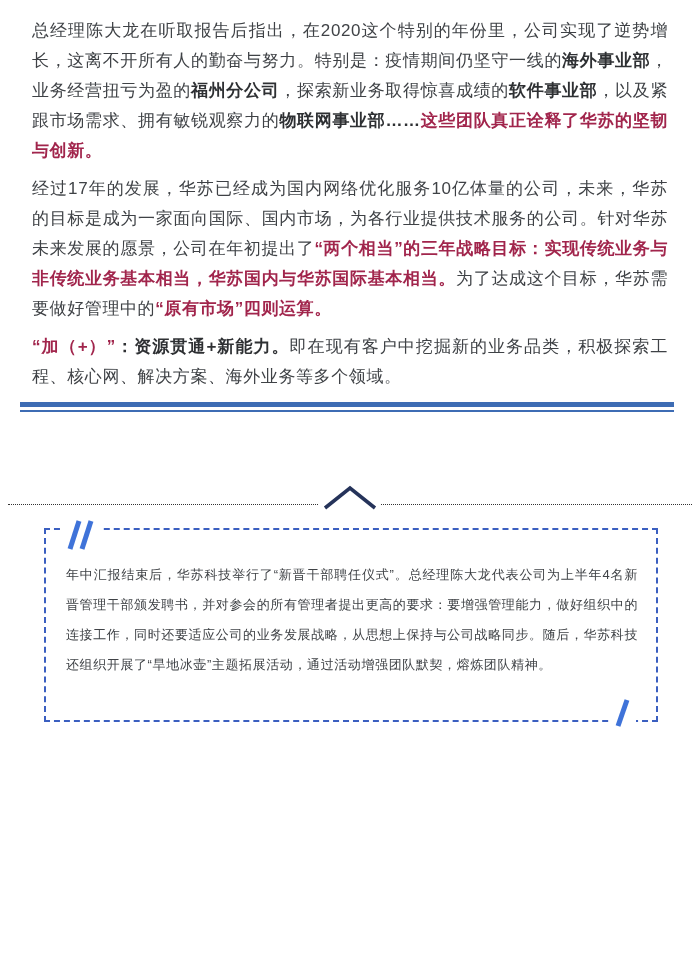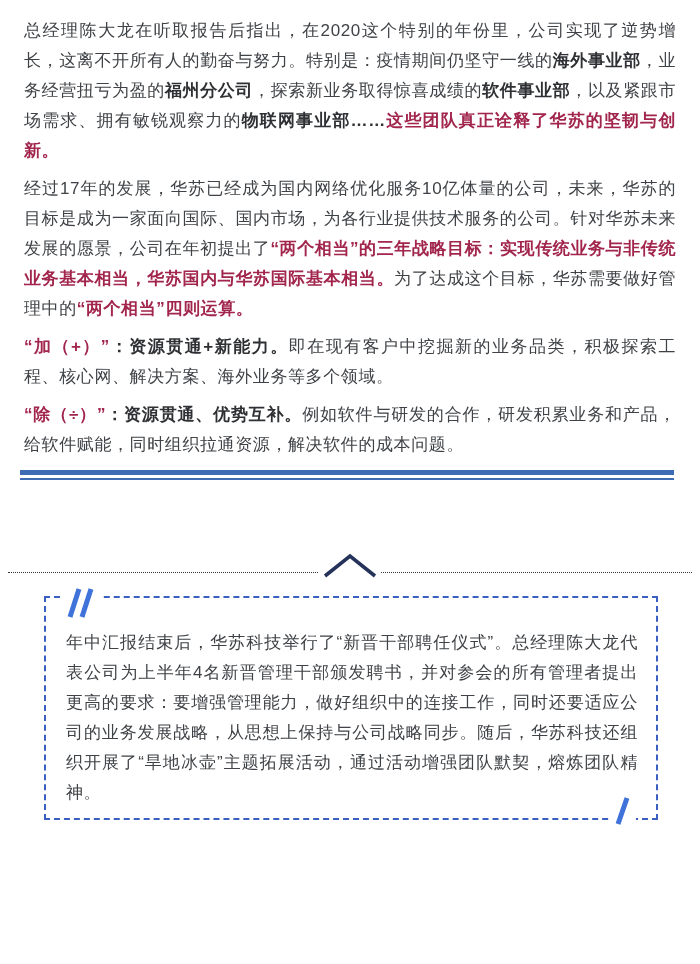--- a/index.html
+++ b/index.html
@@ -17,21 +17,21 @@
   html,body{background:#fff;}
   body{
     width:700px;height:964px;overflow:hidden;
     font-family:"Liberation Sans","DejaVu Sans",sans-serif;
     background:var(--bg);
   }
   .page{width:700px;height:964px;position:relative;background:var(--bg);}
   .article{padding:8px 14px 0 14px;}
   .para{
     font-size:17px;line-height:30px;letter-spacing:.6px;
-    color:var(--ink);text-align:justify;margin:8px 10px;
+    color:var(--ink);text-align:justify;margin:8px 18px;
   }
   .run-normal{color:var(--ink);font-weight:400;}
   .run-bold{color:var(--ink-bold);font-weight:700;}
   .run-redbold{color:var(--red);font-weight:700;}
   .divider{margin:10px 12px 0 6px;}
   .divider-thick{height:5px;background:var(--divider-blue);}
   .divider-gap{height:3px;background:#fff;}
   .divider-thin{height:2px;background:var(--divider-blue);}
   .fold{position:relative;height:116px;margin:0 -14px;}
   .dotline{
@@ -44,42 +44,41 @@
   }
   .chevron-wrap svg{display:block;}
   .quote-box{
     position:relative;
     margin:0 28px 0 30px;
     border:2px dashed var(--dash-blue);
     padding:30px 18px 10px 20px;
     min-height:194px;
   }
   .quote-text{
-    font-size:17px;line-height:30px;letter-spacing:.6px;
+    font-size:13px;line-height:30px;letter-spacing:.6px;
     color:var(--ink);text-align:justify;
   }
   .quote-open{
     position:absolute;top:-10px;left:14px;
     background:#fff;padding:0 6px;line-height:0;
   }
   .quote-close{
     position:absolute;bottom:-7px;right:20px;
     background:#fff;padding:0 5px;line-height:0;
   }
 </style>
 </head>
 <body>
 
 <div class="page">
   <div class="article">
 
     <p class="para"><span class="run-normal">总经理陈大龙在听取报告后指出，在2020这个特别的年份里，公司实现了逆势增长，这离不开所有人的勤奋与努力。特别是：疫情期间仍坚守一线的</span><span class="run-bold">海外事业部</span><span class="run-normal">，业务经营扭亏为盈的</span><span class="run-bold">福州分公司</span><span class="run-normal">，探索新业务取得惊喜成绩的</span><span class="run-bold">软件事业部</span><span class="run-normal">，以及紧跟市场需求、拥有敏锐观察力的</span><span class="run-bold">物联网事业部</span><span class="run-bold">……</span><span class="run-redbold">这些团队真正诠释了华苏的坚韧与创新。</span></p>
-    <p class="para"><span class="run-normal">经过17年的发展，华苏已经成为国内网络优化服务10亿体量的公司，未来，华苏的目标是成为一家面向国际、国内市场，为各行业提供技术服务的公司。针对华苏未来发展的愿景，公司在年初提出了</span><span class="run-redbold">“两个相当”的三年战略目标：实现传统业务与非传统业务基本相当，华苏国内与华苏国际基本相当。</span><span class="run-normal">为了达成这个目标，华苏需要做好管理中的</span><span class="run-redbold">“两个相当”四则运算。</span></p>
+    <p class="para"><span class="run-normal">经过17年的发展，华苏已经成为国内网络优化服务10亿体量的公司，未来，华苏的目标是成为一家面向国际、国内市场，为各行业提供技术服务的公司。针对华苏未来发展的愿景，公司在年初提出了</span><span class="run-redbold">“两个相当”的三年战略目标：实现传统业务与非传统业务基本相当，华苏国内与华苏国际基本相当。</span><span class="run-normal">为了达成这个目标，华苏需要做好管理中的</span><span class="run-redbold">“原有市场”四则运算。</span></p>
     <p class="para"><span class="run-redbold">“加（+）”</span><span class="run-bold">：资源贯通+新能力。</span><span class="run-normal">即在现有客户中挖掘新的业务品类，积极探索工程、核心网、解决方案、海外业务等多个领域。</span></p>
-    <p class="para"><span class="run-redbold">“除（÷）”</span><span class="run-bold">：资源贯通、优势互补。</span><span class="run-normal">例如软件与研发的合作，研发积累业务和产品，给软件赋能，同时组织拉通资源，解决软件的成本问题。</span></p>
 
     <div class="divider">
       <div class="divider-thick"></div>
       <div class="divider-gap"></div>
       <div class="divider-thin"></div>
     </div>
 
     <div class="fold">
       <div class="dotline"></div>
       <div class="chevron-wrap">

